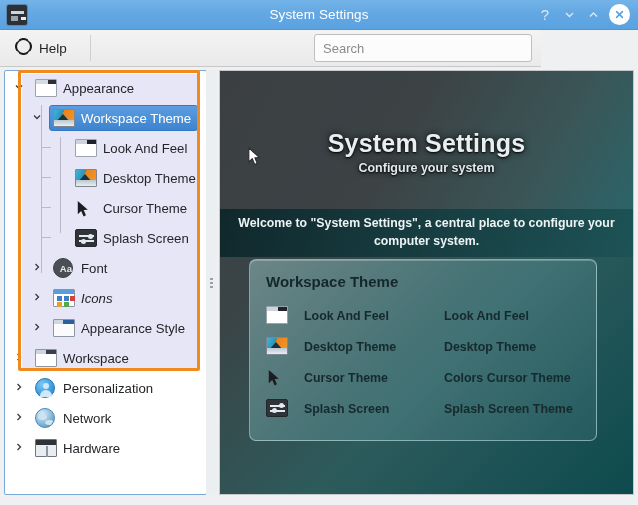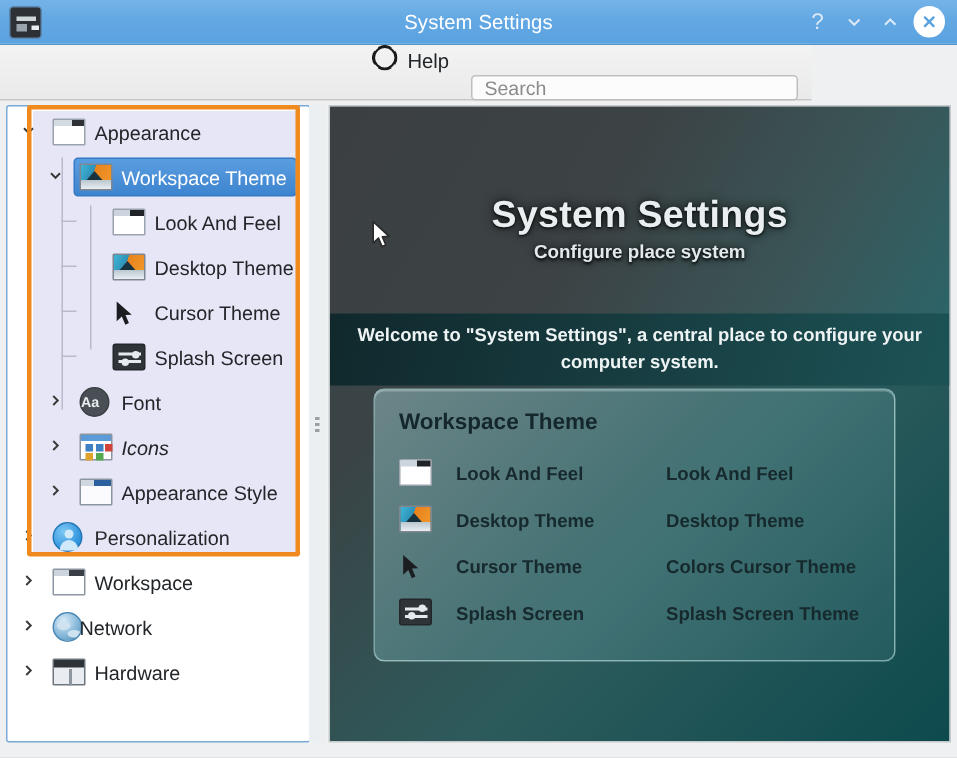--- a/index.html
+++ b/index.html
@@ -55,21 +55,21 @@
   .tb-close {
     width:21px;height:21px;border-radius:50%;background:#ffffff;
     display:flex;align-items:center;justify-content:center;margin-left:3px;
   }
 
   
   .toolbar {
     position:absolute; left:0; top:30px; width:541px; height:37px;
     background: linear-gradient(to bottom,#f3f3f3 0%, #eaeaea 100%);
     border-bottom:1px solid #c8c8c8;
-    display:flex; align-items:center;flex-direction:column;
+    display:flex; align-items:center;
   }
   .tool-item {
     display:flex; align-items:center; gap:7px;
     height:30px; padding:0 9px; margin-left:6px; cursor:pointer;
     border-radius:3px; color:#232629; font-size:13.5px;
   }
   .tool-sep {
     width:1px; height:26px; background:#cfcfcf; margin-left:14px;
   }
   .hamburger { width:16px; height:12px; position:relative; }
@@ -166,21 +166,21 @@
     width:20px;height:20px;border-radius:50%;
     background:conic-gradient(#e03b3b,#e0b03b,#7ad03a,#2fb8a8,#2f7ad0,#7a3ad0,#d03a9e,#e03b3b);
     border:1px solid #5a5a5a;
   }
   .ic-colors::after{
     content:"";position:absolute;left:6px;top:6px;width:8px;height:8px;border-radius:50%;
     background:#2b2b2b;
   }
   .ic-font {
     width:20px;height:20px;border-radius:50%;background:#4a4f55;border:1px solid #3b3f44;
-    color:#e7ecf0;font-size:9.5px;line-height:19px;text-align:left;font-weight:bold;
+    color:#e7ecf0;font-size:9.5px;line-height:19px;text-align:right;font-weight:bold;
   }
   .ic-icons {
     width:22px;height:18px;background:#ffffff;border:1px solid #8d96a0;border-radius:1px;
   }
   .ic-icons::before{
     content:"";position:absolute;left:0;top:0;width:100%;height:4px;background:#5a9bd8;
   }
   .icbox{position:absolute;width:5px;height:5px;}
   .ic-appstyle {
     width:22px;height:18px;background:#fbfbfd;border:1px solid #8d96a0;border-radius:1px;
@@ -420,36 +420,36 @@
           <span class="arrow" style="left: 26px;"><svg width="10" height="10" viewBox="0 0 10 10">
               <polyline points="3.5,2 6.5,5 3.5,8" fill="none" stroke="#3a3a3a" stroke-width="1.3"></polyline>
             </svg></span>
           <span class="tico ic-appstyle" style="display: inline-block; position: absolute; left: 48px; top: 6px;"></span>
           <span class="tlabel" style="position: absolute; left: 76px;">Appearance Style</span>
         </div>
         <div class="tree-row">
           <span class="arrow" style="left: 8px;"><svg width="10" height="10" viewBox="0 0 10 10">
               <polyline points="3.5,2 6.5,5 3.5,8" fill="none" stroke="#3a3a3a" stroke-width="1.3"></polyline>
             </svg></span>
+          <span class="tico ic-workspace" style="display: inline-block; position: absolute; left: 30px; top: 6px;"></span>
+          <span class="tlabel" style="position: absolute; left: 58px;">Workspace</span>
+        </div>
+        <div class="tree-row">
+          <span class="arrow" style="left: 8px;"><svg width="10" height="10" viewBox="0 0 10 10">
+              <polyline points="3.5,2 6.5,5 3.5,8" fill="none" stroke="#3a3a3a" stroke-width="1.3"></polyline>
+            </svg></span>
           <span class="tico ic-person" style="display: inline-block; position: absolute; left: 30px; top: 5px;"></span>
           <span class="tlabel" style="position: absolute; left: 58px;">Personalization</span>
         </div>
         <div class="tree-row">
           <span class="arrow" style="left: 8px;"><svg width="10" height="10" viewBox="0 0 10 10">
               <polyline points="3.5,2 6.5,5 3.5,8" fill="none" stroke="#3a3a3a" stroke-width="1.3"></polyline>
             </svg></span>
-          <span class="tico ic-workspace" style="display: inline-block; position: absolute; left: 30px; top: 6px;"></span>
-          <span class="tlabel" style="position: absolute; left: 58px;">Workspace</span>
-        </div>
-        <div class="tree-row">
-          <span class="arrow" style="left: 8px;"><svg width="10" height="10" viewBox="0 0 10 10">
-              <polyline points="3.5,2 6.5,5 3.5,8" fill="none" stroke="#3a3a3a" stroke-width="1.3"></polyline>
-            </svg></span>
           <span class="tico ic-network" style="display: inline-block; position: absolute; left: 30px; top: 5px;"></span>
-          <span class="tlabel" style="position: absolute; left: 48px;">Network</span>
+          <span class="tlabel" style="position: absolute; left: 58px;">Network</span>
         </div>
         <div class="tree-row">
           <span class="arrow" style="left: 8px;"><svg width="10" height="10" viewBox="0 0 10 10">
               <polyline points="3.5,2 6.5,5 3.5,8" fill="none" stroke="#3a3a3a" stroke-width="1.3"></polyline>
             </svg></span>
           <span class="tico ic-hardware" style="display: inline-block; position: absolute; left: 30px; top: 6px;"></span>
           <span class="tlabel" style="position: absolute; left: 58px;">Hardware</span>
         </div>
         <div class="guide" style="left: 36px; top: 34px; height: 168px; width: 1px;"></div>
         <div class="guide" style="left: 55px; top: 66px; height: 96px; width: 1px;"></div>
@@ -461,21 +461,21 @@
     <span class="splitter-dots">
         <i></i>
         <i></i>
         <i></i>
       </span>
   </div>
 
   <div class="main">
     <div class="hero">
       <h1>System Settings</h1>
-      <h2>Configure place system</h2>
+      <h2>Configure your system</h2>
     </div>
     <div class="welcome">Welcome to "System Settings", a central place to configure your computer system.</div>
     <div class="card">
       <h3>Workspace Theme</h3>
       <div id="card-rows">
           <div class="card-row">
             <span class="cicon">
               <span class="tico ic-lookfeel" style="display: inline-block; position: absolute; left: 0px; top: 0px;"></span>
             </span>
             <span class="cname">Look And Feel</span>

